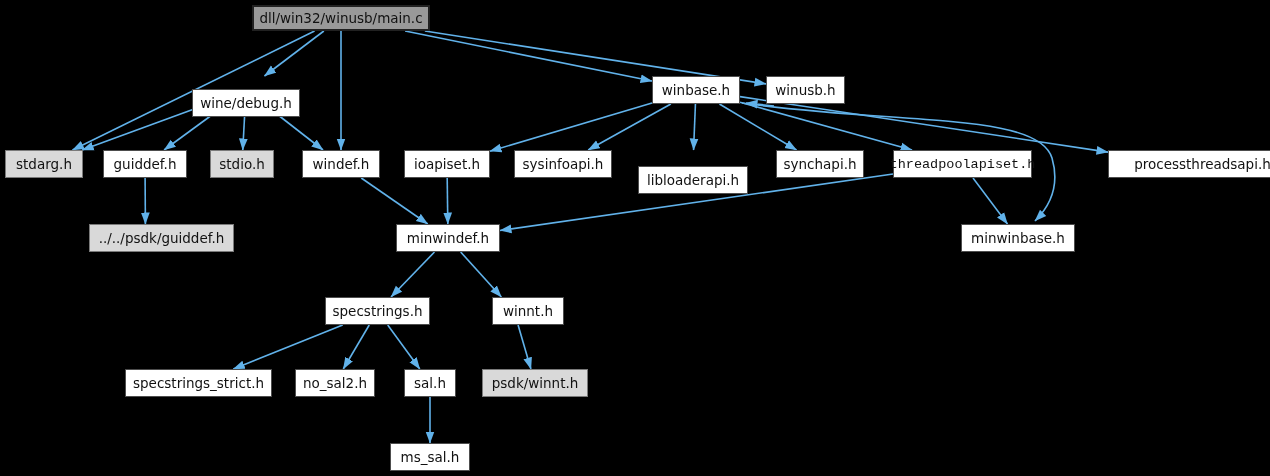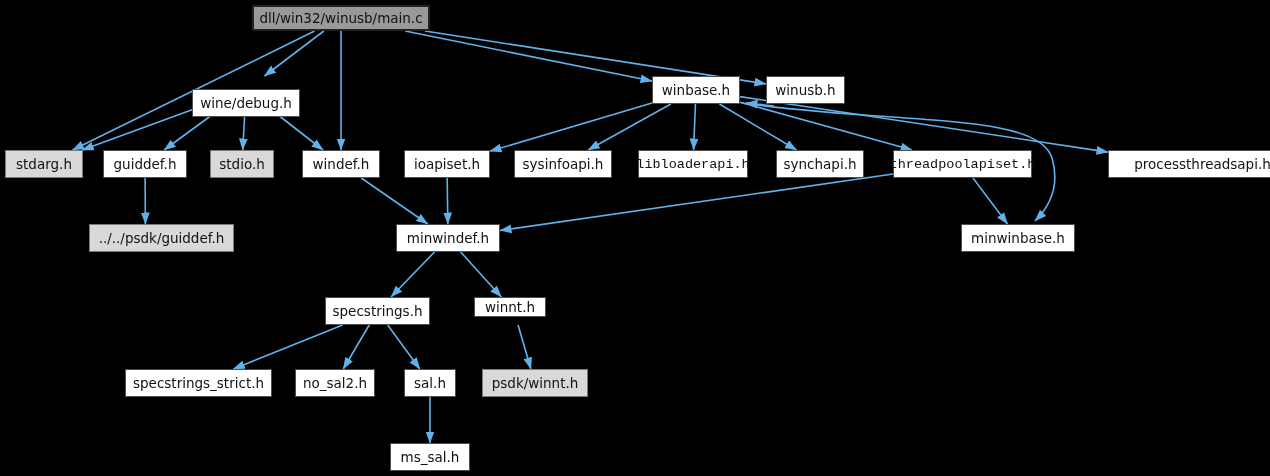--- a/index.html
+++ b/index.html
@@ -90,21 +90,21 @@
       </div>
       <div class="node normal" style="left: 302px; top: 150px; width: 78px; height: 28px;">
         <span>windef.h</span>
       </div>
       <div class="node normal" style="left: 404px; top: 150px; width: 86px; height: 28px;">
         <span>ioapiset.h</span>
       </div>
       <div class="node normal" style="left: 514px; top: 150px; width: 98px; height: 28px;">
         <span>sysinfoapi.h</span>
       </div>
-      <div class="node normal" style="left: 638px; top: 150px; width: 110px; height: 28px; font-family: Liberation Mono, monospace;">
+      <div class="node normal" style="left: 638px; top: 166px; width: 110px; height: 28px;">
         <span>libloaderapi.h</span>
       </div>
       <div class="node normal" style="left: 776px; top: 150px; width: 88px; height: 28px;">
         <span>synchapi.h</span>
       </div>
       <div class="node normal" style="left: 893px; top: 150px; width: 139px; height: 28px; font-family: Liberation Mono, monospace;">
         <span>threadpoolapiset.h</span>
       </div>
       <div class="node normal" style="left: 1108px; top: 150px; width: 189px; height: 28px; justify-content: center;">
         <span>processthreadsapi.h</span>
@@ -114,21 +114,21 @@
       </div>
       <div class="node normal" style="left: 396px; top: 224px; width: 104px; height: 28px;">
         <span>minwindef.h</span>
       </div>
       <div class="node normal" style="left: 961px; top: 224px; width: 114px; height: 28px;">
         <span>minwinbase.h</span>
       </div>
       <div class="node normal" style="left: 325px; top: 297px; width: 105px; height: 28px;">
         <span>specstrings.h</span>
       </div>
-      <div class="node normal" style="left: 474px; top: 297px; width: 72px; height: 20px;">
+      <div class="node normal" style="left: 492px; top: 297px; width: 72px; height: 28px;">
         <span>winnt.h</span>
       </div>
       <div class="node normal" style="left: 125px; top: 369px; width: 147px; height: 28px;">
         <span>specstrings_strict.h</span>
       </div>
       <div class="node normal" style="left: 295px; top: 369px; width: 80px; height: 28px;">
         <span>no_sal2.h</span>
       </div>
       <div class="node normal" style="left: 404px; top: 369px; width: 52px; height: 28px;">
         <span>sal.h</span>

